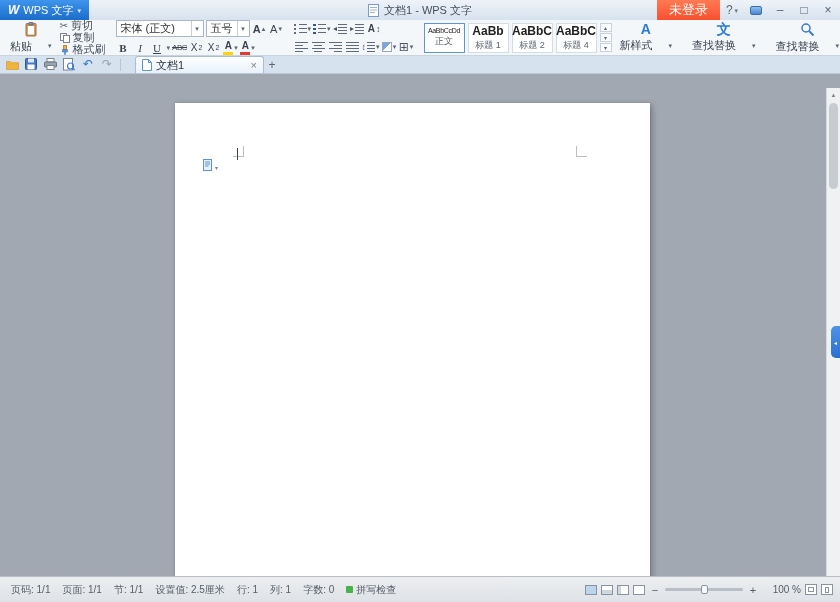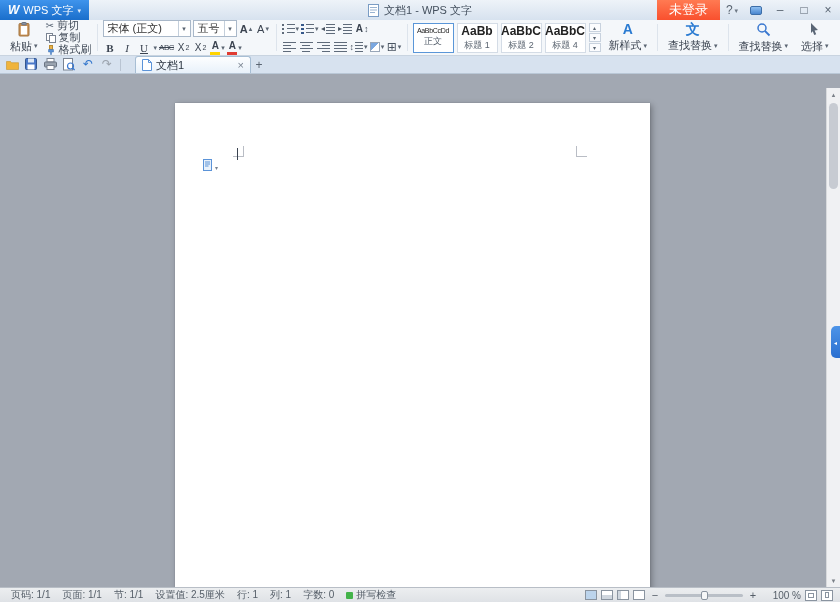--- a/index.html
+++ b/index.html
@@ -23,21 +23,21 @@
   .rtab{padding:0 10px;line-height:14px;font-size:11px;color:#3c4654;}
   .rtab.active{background:#f4f7fa;color:#2b313a;border-radius:2px 2px 0 0;}
 
   
   .ribbon{height:36px;background:#f4f7fa;border-bottom:1px solid #c9d4e0;display:flex;align-items:stretch;padding:1px 3px;}
   .sep{width:1px;background:#dde4ec;margin:3px 3px;}
   .rgroup{display:flex;align-items:center;padding:0 2px;gap:3px;}
   .rows{display:flex;flex-direction:column;justify-content:center;gap:3px;}
   .hrow{display:flex;align-items:center;gap:2px;}
   .bigbtn{display:flex;flex-direction:column;align-items:center;justify-content:center;gap:2px;padding:0 5px;height:34px;color:#3a4350;}
-  .bigbtn .lbl{display:flex;align-items:center;gap:2px;font-size:11px;white-space:nowrap;}
+  .bigbtn .lbl{display:flex;align-items:center;gap:16px;font-size:11px;white-space:nowrap;}
   .clip-col{display:flex;flex-direction:column;justify-content:center;gap:1px;}
   .small-cmd{display:flex;align-items:center;gap:3px;font-size:11px;height:11px;color:#414b58;white-space:nowrap;}
   .combo{height:17px;border:1px solid #a9b8c9;background:#fff;display:flex;align-items:center;font-size:11px;color:#333;}
   .combo .cv{padding:0 4px;flex:1;white-space:nowrap;overflow:hidden;}
   .combo .cd{width:12px;align-self:stretch;border-left:1px solid #c4cfdb;display:flex;align-items:center;justify-content:center;font-size:7px;color:#5a6572;}
   .rbtn{min-width:15px;height:15px;display:flex;align-items:center;justify-content:center;font-size:11px;color:#3a4350;gap:1px;}
   .serif{font-family:"Liberation Serif","DejaVu Serif",serif;}
   .bold{font-weight:bold;}
   .ital{font-style:italic;}
   .undl{text-decoration:underline;}
@@ -69,21 +69,21 @@
   .gal-btn{width:12px;height:9px;border:1px solid #c8d2de;background:#fbfcfe;display:flex;align-items:center;justify-content:center;font-size:6px;color:#5a6572;}
   .blue-char{font-size:14px;font-weight:bold;color:#2a7bd2;line-height:1;}
 
   
   .qbar{height:18px;background:#d7e2ef;border-bottom:1px solid #b9c7d6;display:flex;align-items:flex-end;padding:0 3px;}
   .qicons{display:flex;align-items:center;height:18px;gap:1px;}
   .qicon{width:18px;height:16px;display:flex;align-items:center;justify-content:center;font-size:12px;}
   .qicon.undo{color:#2f74cc;}
   .qicon.redo{color:#9aa2ac;}
   .qsep{width:1px;height:12px;background:#b9c4d2;margin:0 4px;align-self:center;}
-  .doc-tab{height:17px;width:116px;background:linear-gradient(#fdfeff,#e8f1fa);border:1px solid #a7bed4;border-bottom:none;border-radius:3px 3px 0 0;display:flex;align-items:center;gap:4px;padding:0 6px;margin-left:10px;}
+  .doc-tab{height:17px;width:129px;background:linear-gradient(#fdfeff,#e8f1fa);border:1px solid #a7bed4;border-bottom:none;border-radius:3px 3px 0 0;display:flex;align-items:center;gap:4px;padding:0 6px;margin-left:10px;}
   .doc-tab .tl{flex:1;font-size:11px;color:#2b3542;white-space:nowrap;overflow:hidden;}
   .tab-x{font-size:11px;color:#7a8492;line-height:1;}
   .plus-btn{width:16px;height:16px;display:flex;align-items:center;justify-content:center;color:#5a6572;font-size:12px;}
 
   
   .docarea{position:absolute;top:88px;left:0;right:0;bottom:15px;background:#a2a8b2;overflow:hidden;}
   .page{position:absolute;left:175px;top:15px;width:475px;height:520px;background:#fff;box-shadow:2px 2px 6px rgba(0,0,0,.3),0 0 1px #7d828a;}
   .mark{position:absolute;width:11px;height:11px;}
   .mark.tl{left:58px;top:43px;border-right:1px solid #b9bdc5;border-bottom:1px solid #b9bdc5;}
   .mark.tr{right:63px;top:43px;border-left:1px solid #b9bdc5;border-bottom:1px solid #b9bdc5;}
@@ -91,21 +91,21 @@
   .smart-tag{position:absolute;left:28px;top:56px;display:flex;align-items:flex-end;gap:1px;}
   .smart-tag .sc{font-size:6px;color:#7a8492;}
   
   .vscroll{position:absolute;top:0;right:0;bottom:0;width:14px;background:#f0f1f3;border-left:1px solid #d8dadd;display:flex;flex-direction:column;}
   .sbtn{height:13px;display:flex;align-items:center;justify-content:center;font-size:6px;color:#7a8088;}
   .strack{flex:1;position:relative;}
   .sthumb{position:absolute;top:2px;left:2px;right:2px;height:86px;background:#c7cbd2;border-radius:5px;}
   .sidebar-handle{position:absolute;right:0;top:238px;width:9px;height:32px;background:linear-gradient(#4d94e8,#2a6fd0);border-radius:5px 0 0 5px;display:flex;align-items:center;justify-content:center;color:#fff;font-size:6px;z-index:3;}
 
   
-  .statusbar{position:absolute;left:0;right:0;bottom:0;height:15px;background:linear-gradient(#eceef0,#dfe2e6);border-top:1px solid #b8bec6;display:flex;align-items:center;padding:0 5px;font-size:10px;color:#555e68;}
+  .statusbar{position:absolute;left:0;right:0;bottom:0;height:26px;background:linear-gradient(#eceef0,#dfe2e6);border-top:1px solid #b8bec6;display:flex;align-items:center;padding:0 5px;font-size:10px;color:#555e68;}
   .sitem{padding:0 6px;white-space:nowrap;}
   .spell{display:flex;align-items:center;gap:3px;padding:0 6px;}
   .greenbox{width:7px;height:7px;background:#43b34a;border-radius:1px;}
   .sright{margin-left:auto;display:flex;align-items:center;gap:4px;padding-right:2px;}
   .vicon{width:12px;height:10px;border:1px solid #8a94a0;background:#fff;}
   .vicon.active{background:#bcd4ec;}
   .vicon.half{background:linear-gradient(#fff 50%,#cfd6de 50%);}
   .vicon.dark{background:linear-gradient(90deg,#cfd6de 30%,#fff 30%);}
   .zbtn{width:12px;display:flex;align-items:center;justify-content:center;font-size:11px;color:#555e68;}
   .zslider{width:78px;height:3px;background:#b9bfc7;position:relative;border-radius:2px;}

